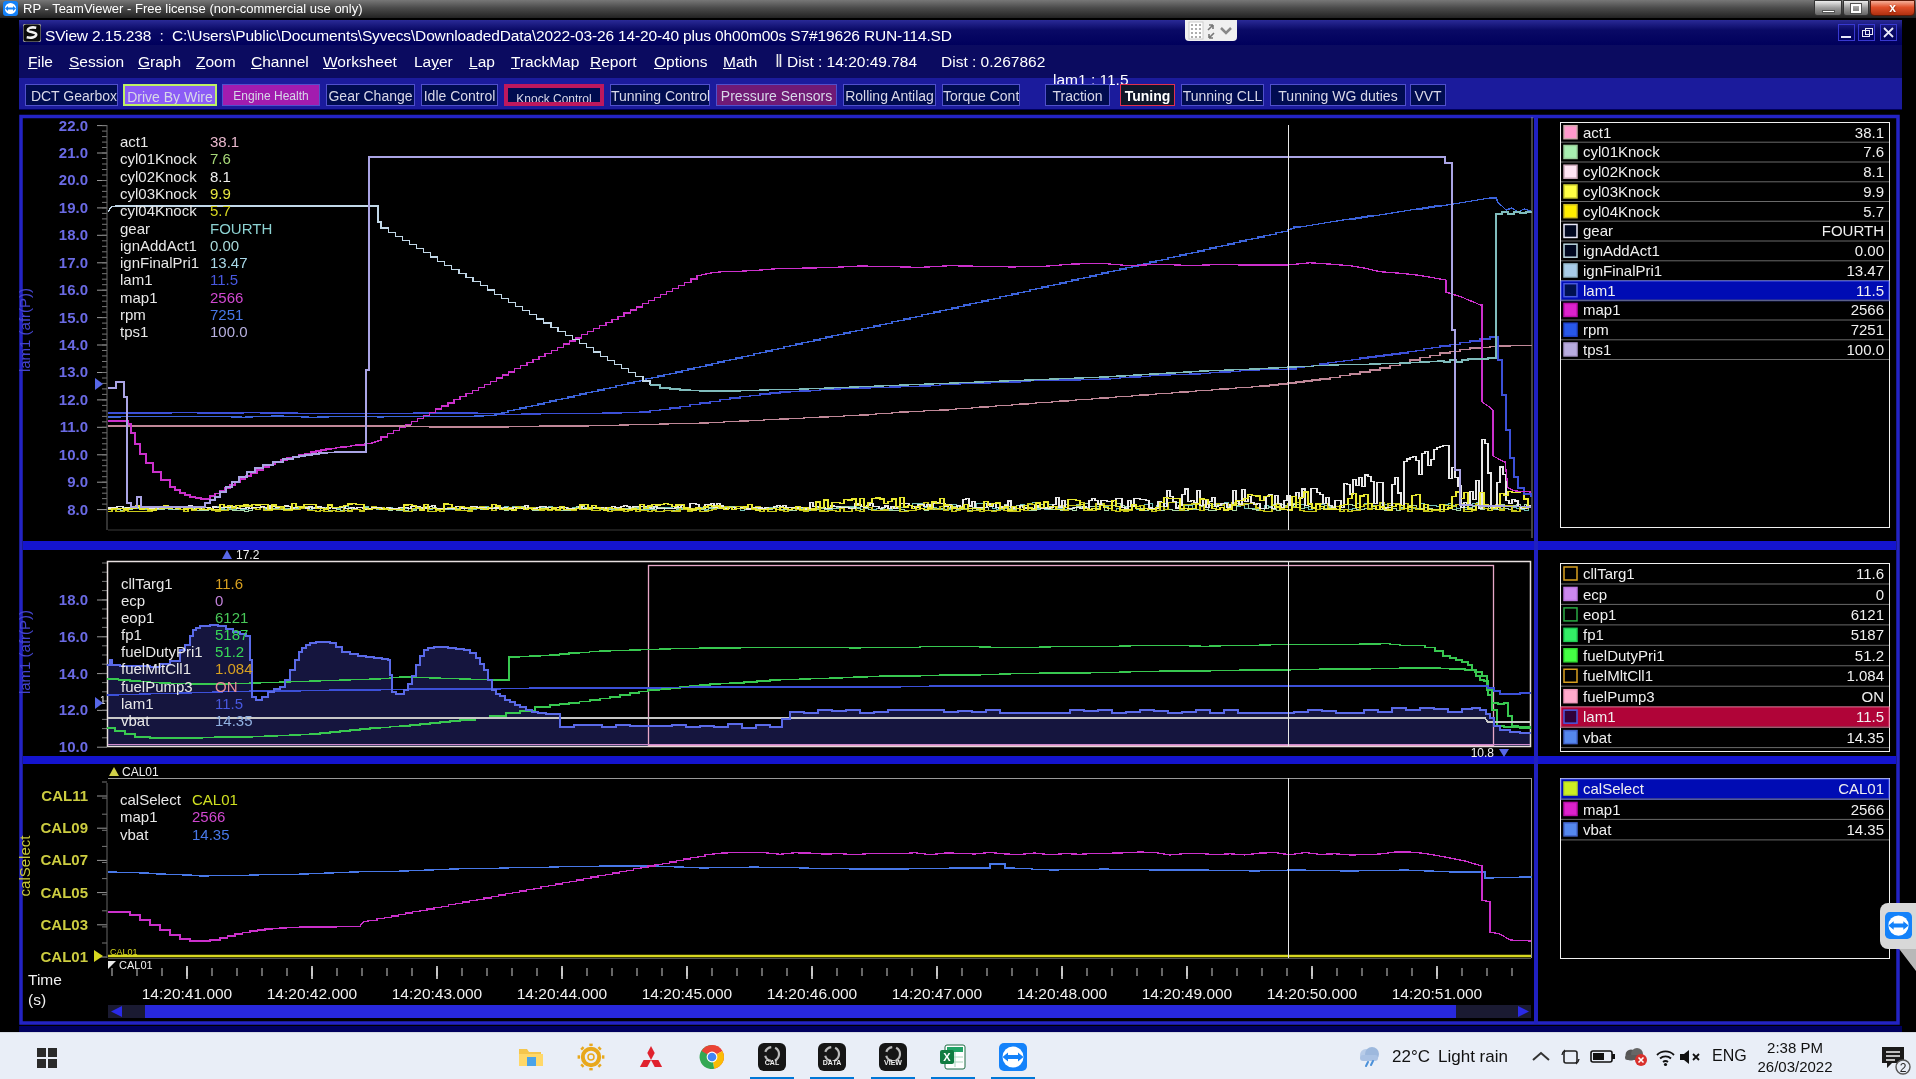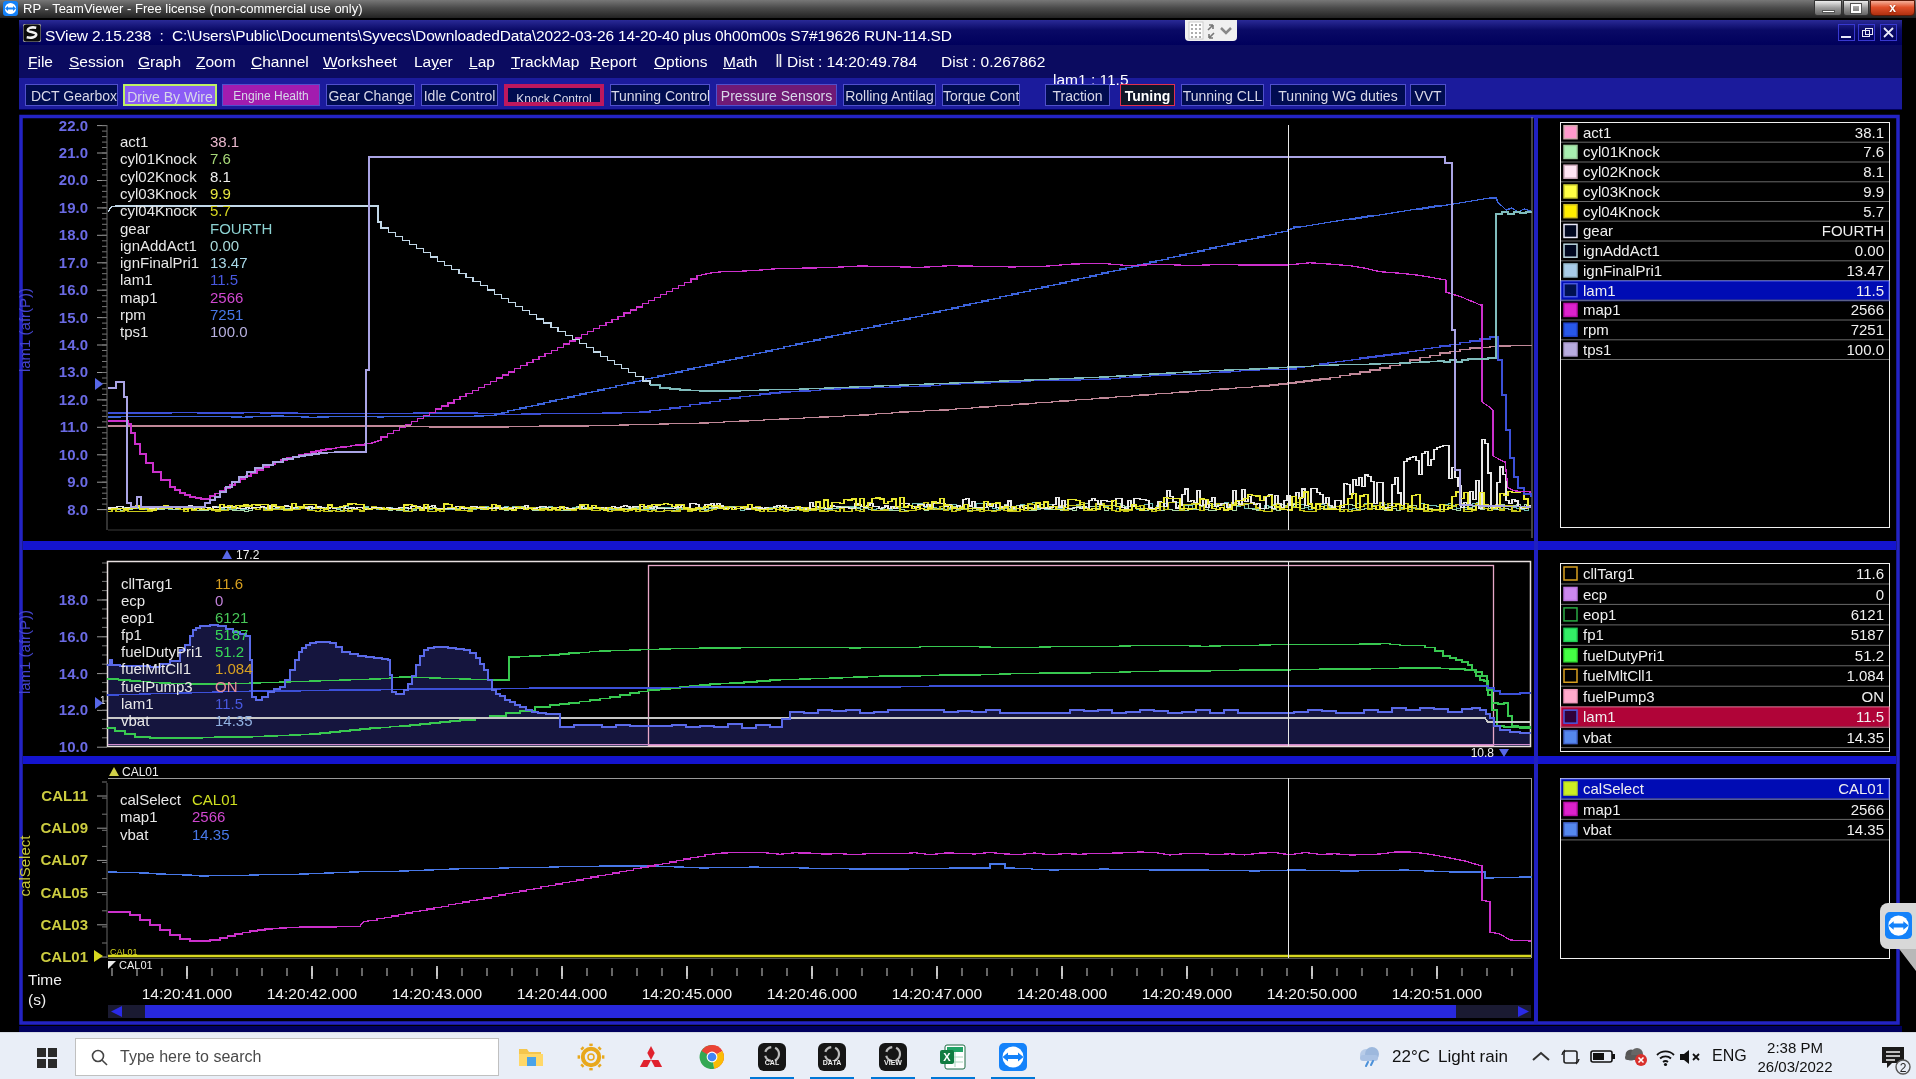--- a/index.html
+++ b/index.html
@@ -558,27 +558,20 @@
 </svg>
 
 <div style="position:absolute;left:0;top:1032px;width:1916px;height:47px;background:#e9eef7;border-top:1px solid #d5dae3">
 
 <svg style="position:absolute;left:36px;top:14px" width="22" height="22" viewBox="0 0 22 22">
 <rect x="1" y="1" width="9" height="9" fill="#2a2a2a"></rect>
       <rect x="12" y="1" width="9" height="9" fill="#2a2a2a"></rect>
 <rect x="1" y="12" width="9" height="9" fill="#2a2a2a"></rect>
       <rect x="12" y="12" width="9" height="9" fill="#2a2a2a"></rect>
 </svg>
-  <div style="position:absolute;left:75px;top:5px;width:424px;height:38px;background:#fff;border:1px solid #c0c0c0">
-    <svg style="position:absolute;left:14px;top:9px" width="20" height="20" viewBox="0 0 20 20">
-        <circle cx="8" cy="8" r="5.5" fill="none" stroke="#444" stroke-width="1.6"></circle>
-        <line x1="12.2" y1="12.2" x2="17" y2="17" stroke="#444" stroke-width="1.6"></line>
-      </svg>
-    <span style="position:absolute;left:44px;top:9px;color:#4a4a4a;font-size:16px">Type here to search</span>
-  </div>
 <div style="position:absolute;left:517px;top:10px;width:28px;height:28px"><svg width="28" height="28" viewBox="0 0 28 28">
         <path d="M2 6 h8 l2 3 h12 v14 h-22 z" fill="#f5c64c"></path>
         <path d="M2 11 h24 v12 h-24 z" fill="#ffd869"></path>
         <rect x="10" y="14" width="9" height="9" fill="#4aa3e8"></rect>
       </svg></div>
     <div style="position:absolute;left:577px;top:10px;width:28px;height:28px"><svg width="28" height="28" viewBox="0 0 28 28">
         <circle cx="14" cy="14" r="8.2" fill="none" stroke="#e8a81c" stroke-width="4"></circle>
         <circle cx="14" cy="14" r="3" fill="none" stroke="#e8a81c" stroke-width="1.5"></circle>
         <g stroke="#e8a81c" stroke-width="3.4">
           <line x1="25.00" y1="14.00" x2="27.40" y2="14.00"></line>

